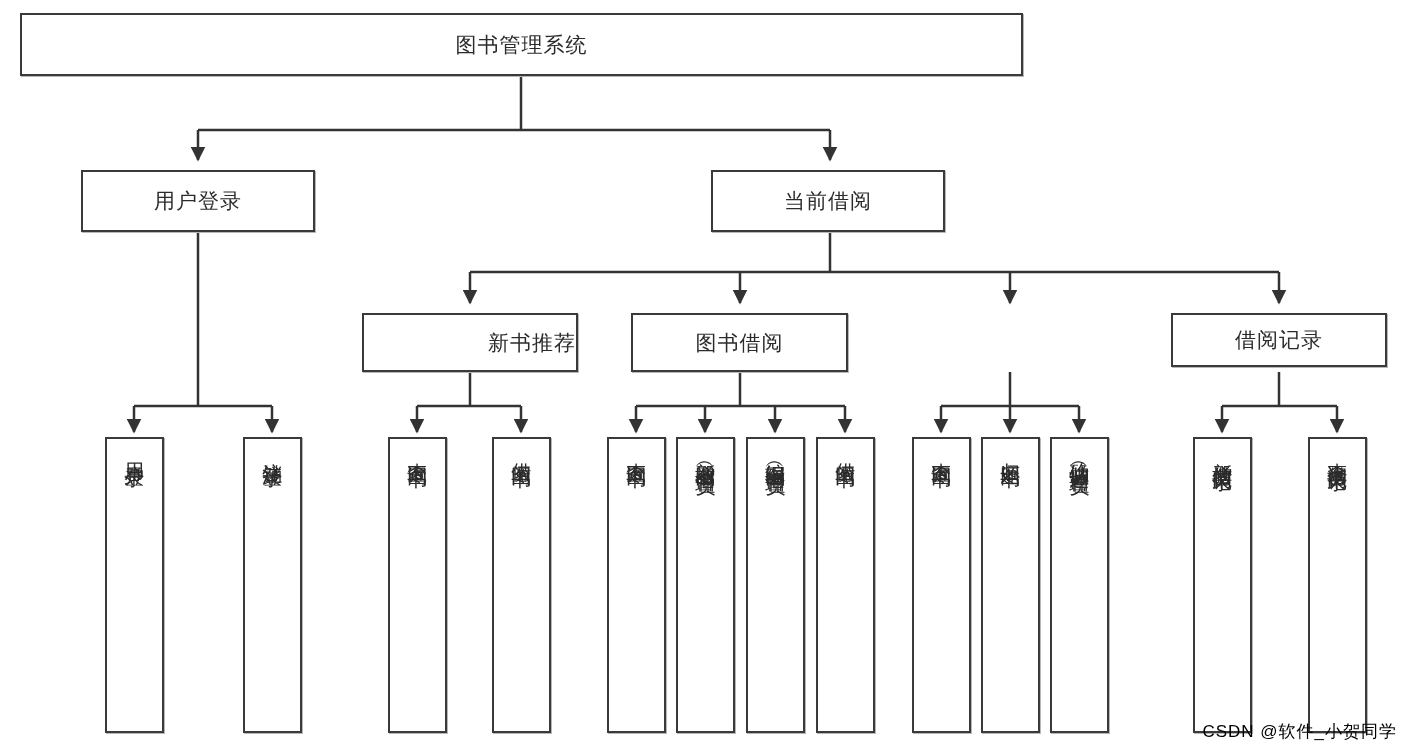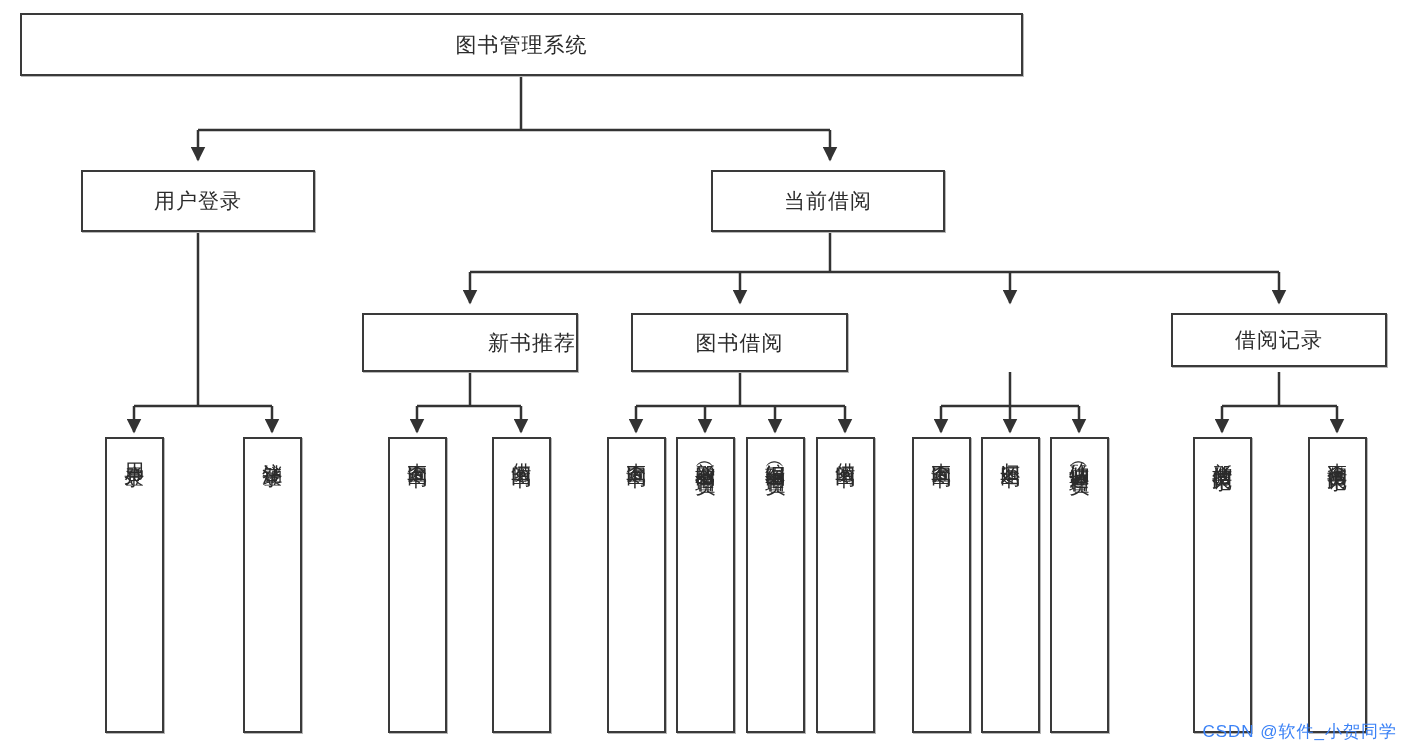--- a/index.html
+++ b/index.html
@@ -52,21 +52,21 @@
     line-height: 1.12;
     letter-spacing: 2px;
     white-space: nowrap;
     color: #2b2b2b;
   }
   .watermark {
     position: absolute;
     right: 8px;
     bottom: 4px;
     font-size: 17px;
-    color: #3b82f6;
+    color: #000000;
     letter-spacing: 1px;
     white-space: nowrap;
     user-select: none;
   }
 </style>
 </head>
 <body>
 
 <div id="canvas">
 

